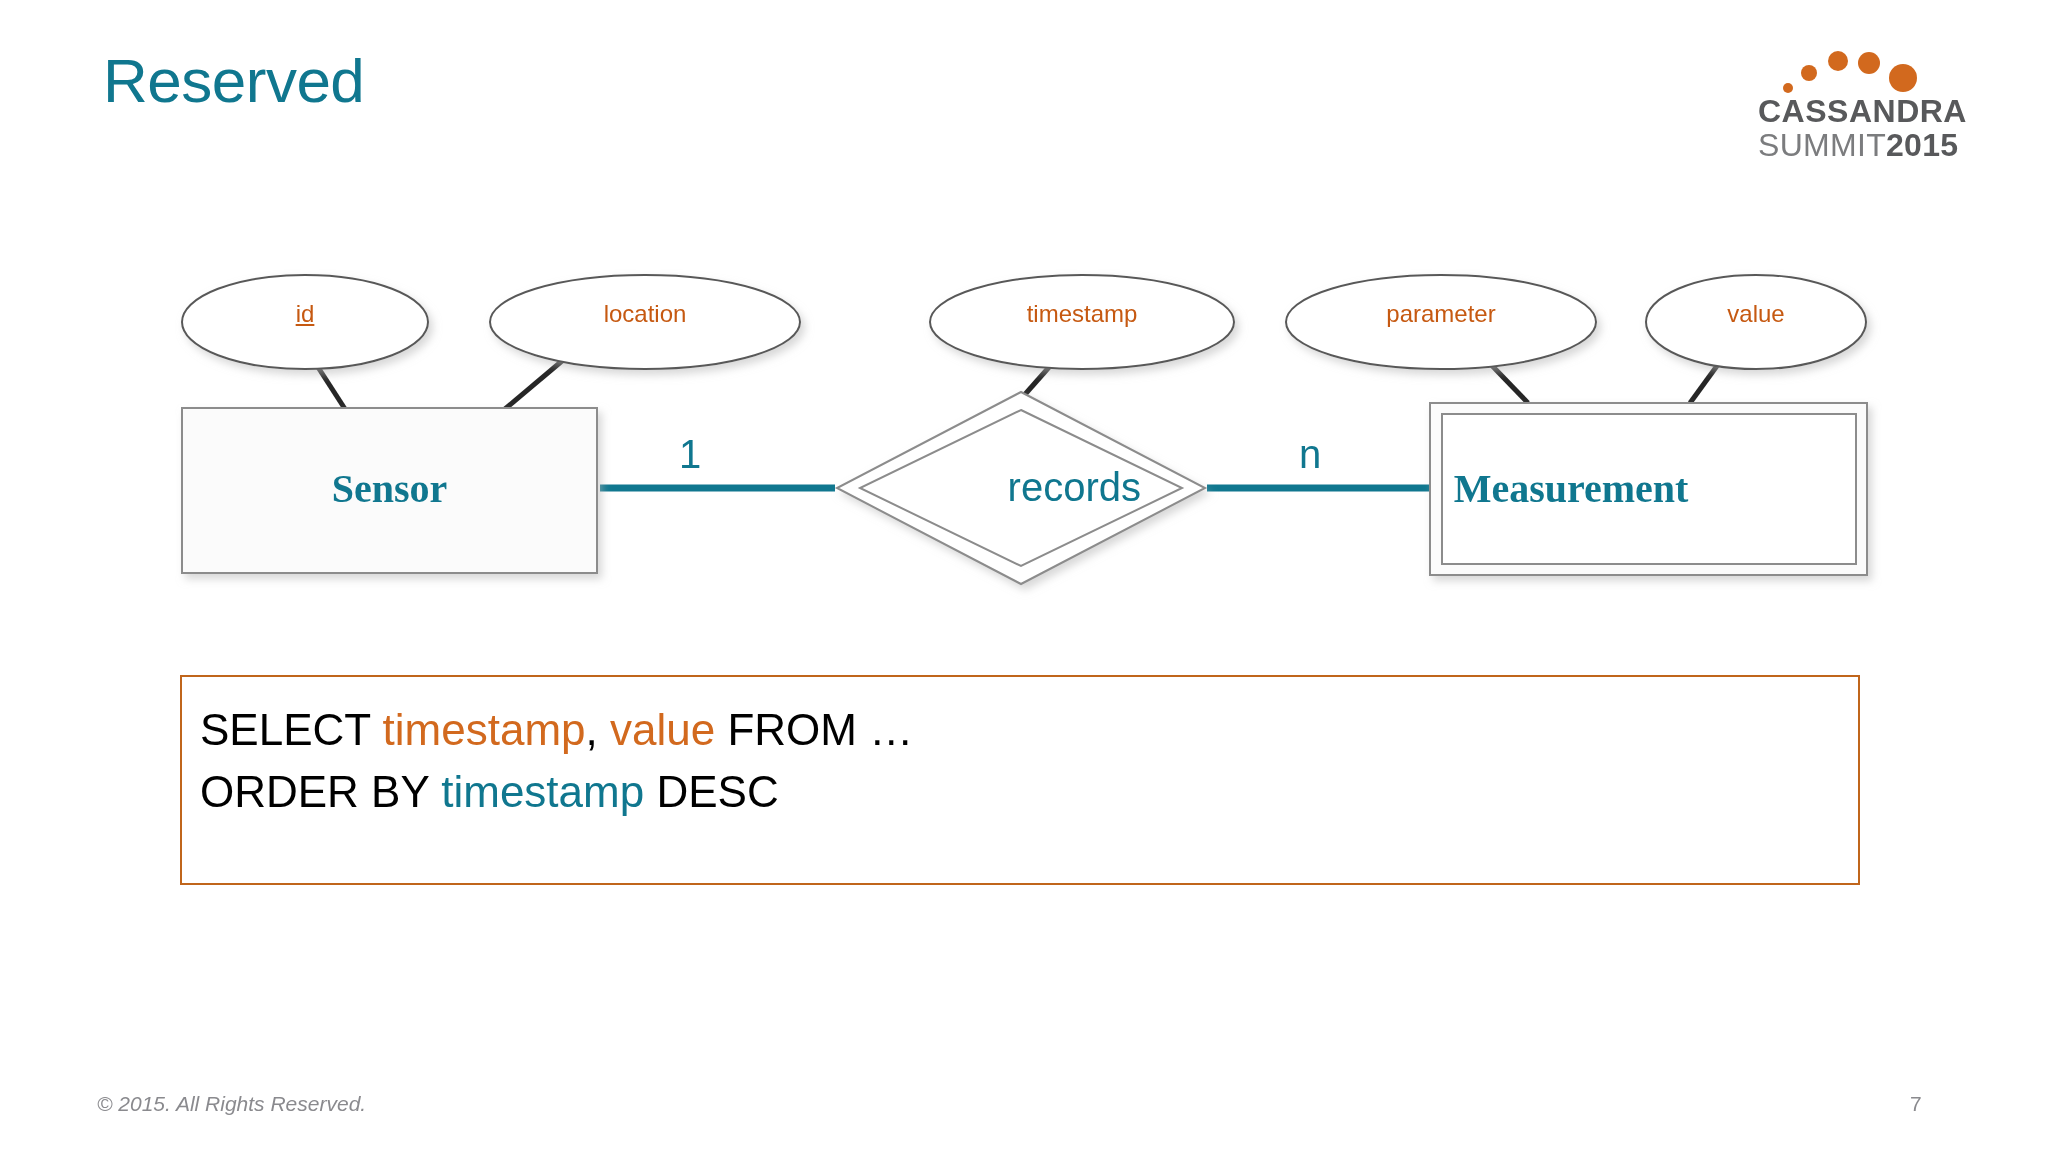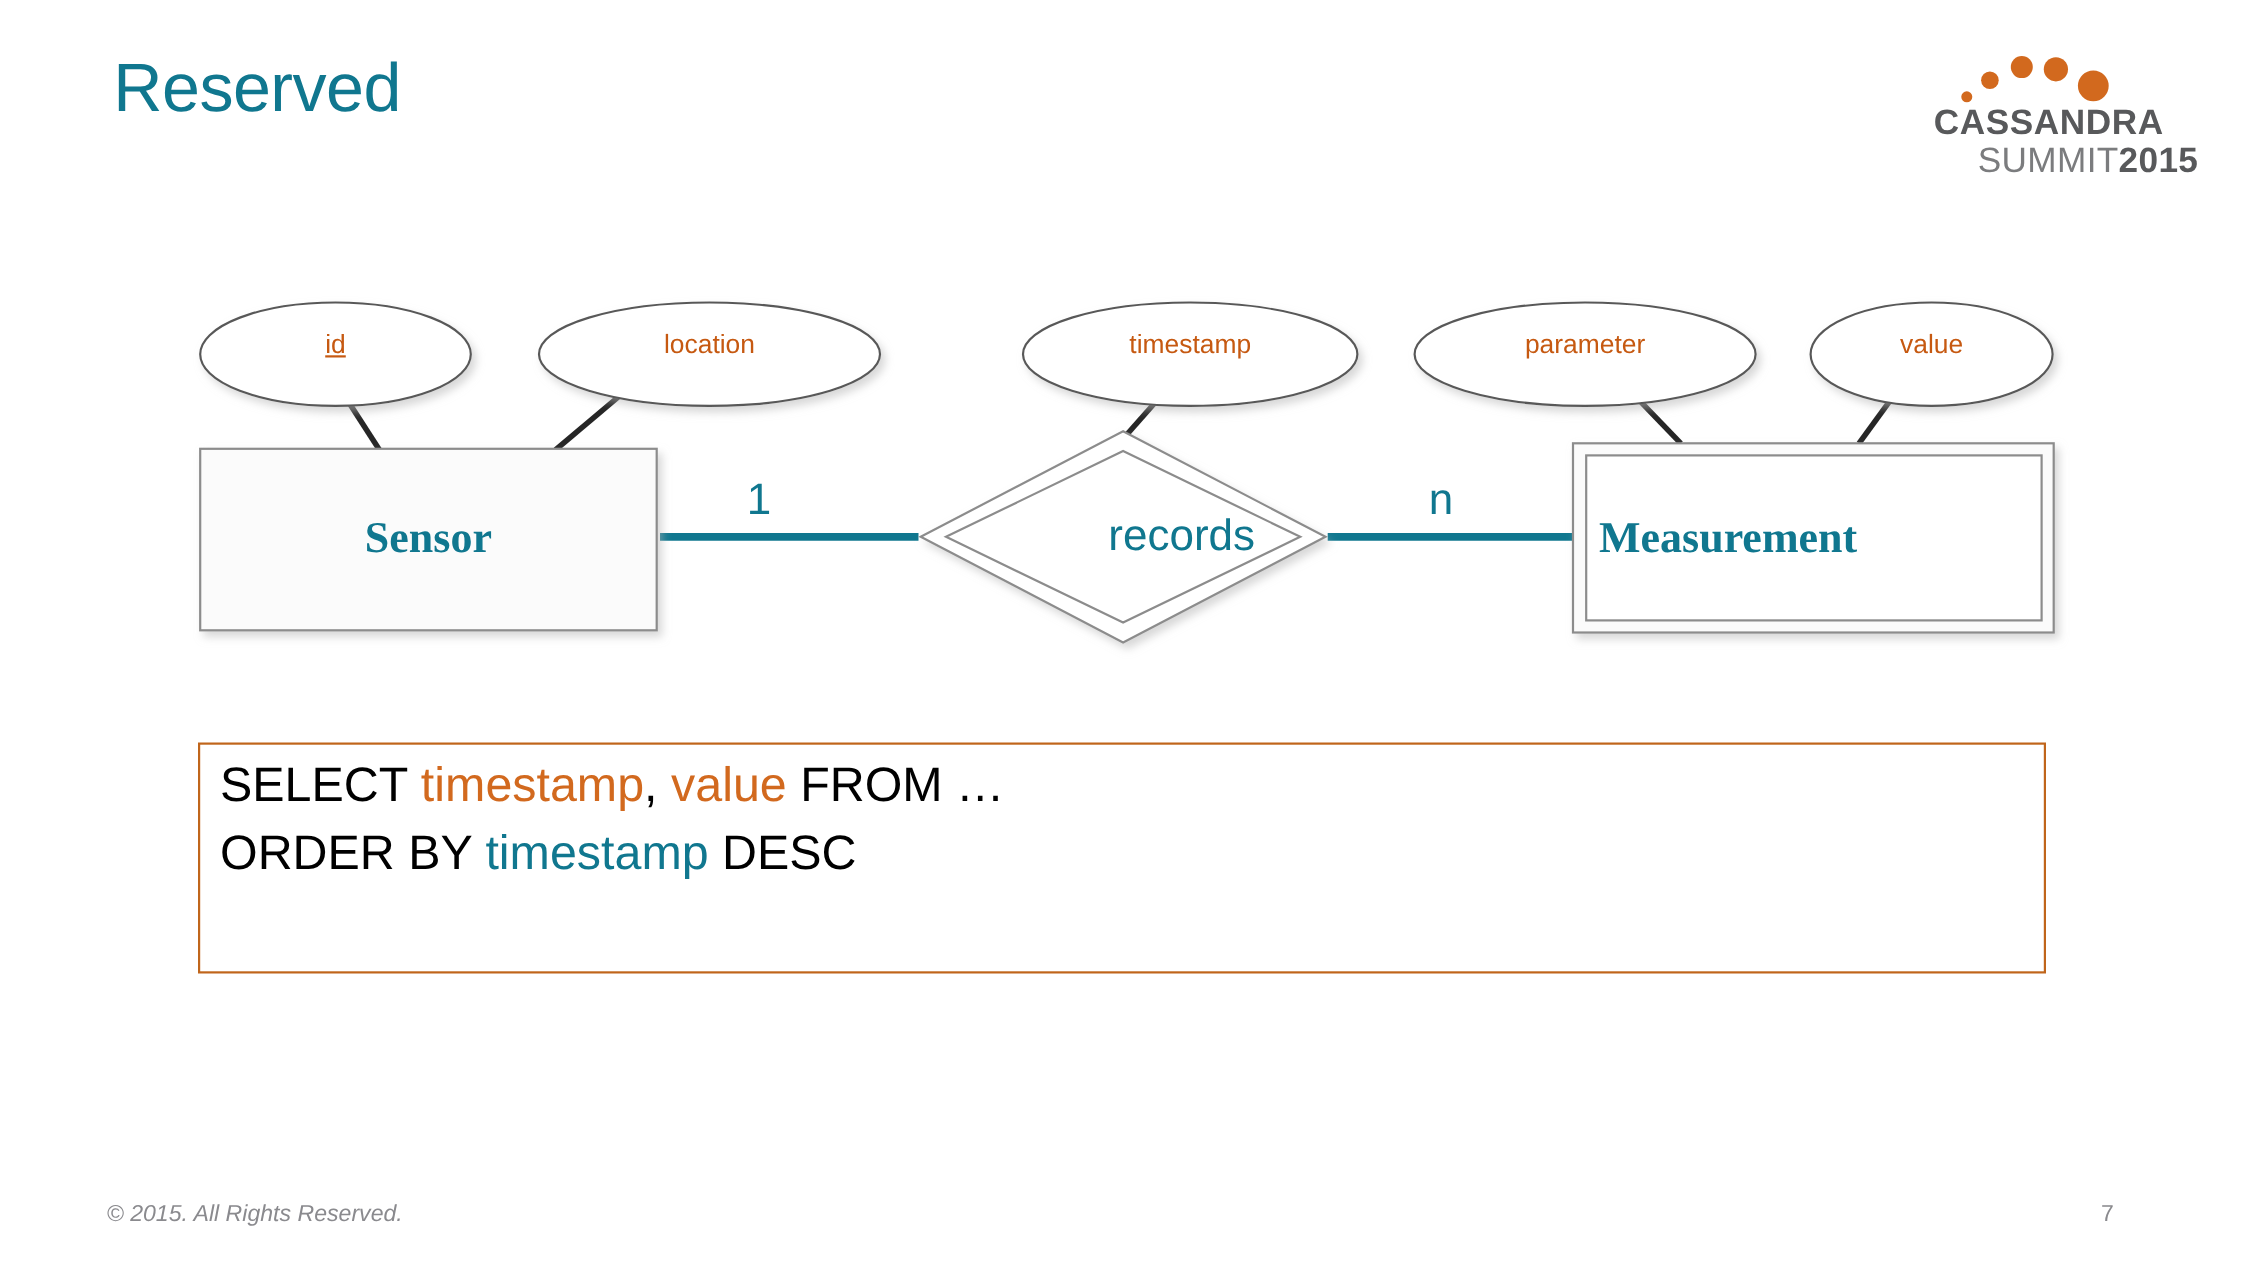--- a/index.html
+++ b/index.html
@@ -51,21 +51,20 @@
     font-size: 32px;
     letter-spacing: 0.5px;
     color: #58595b;
     line-height: 34px;
     display: block;
   }
   #logo .summit-line {
     display: block;
     line-height: 34px;
     white-space: nowrap;
-    margin-left: 40px;
   }
   #logo .summit {
     font-family: "Liberation Sans", sans-serif;
     font-weight: 400;
     font-size: 32px;
     letter-spacing: 0.3px;
     color: #7b7c7e;
   }
   #logo .year {
     font-family: "Liberation Sans", sans-serif;
@@ -117,21 +116,21 @@
   
   #sql-box {
     position: absolute;
     left: 180px;
     top: 675px;
     width: 1680px;
     height: 210px;
     border: 2px solid #c0651b;
     box-sizing: border-box;
     background: #ffffff;
-    padding: 6px 0 0 18px;
+    padding: 22px 0 0 18px;
   }
   .sql-line {
     font-family: "Liberation Sans", sans-serif;
     font-size: 44px;
     line-height: 62px;
     color: #000000;
     white-space: nowrap;
   }
   .kw { color: #000000; }
   .col-orange { color: #d2691e; }

